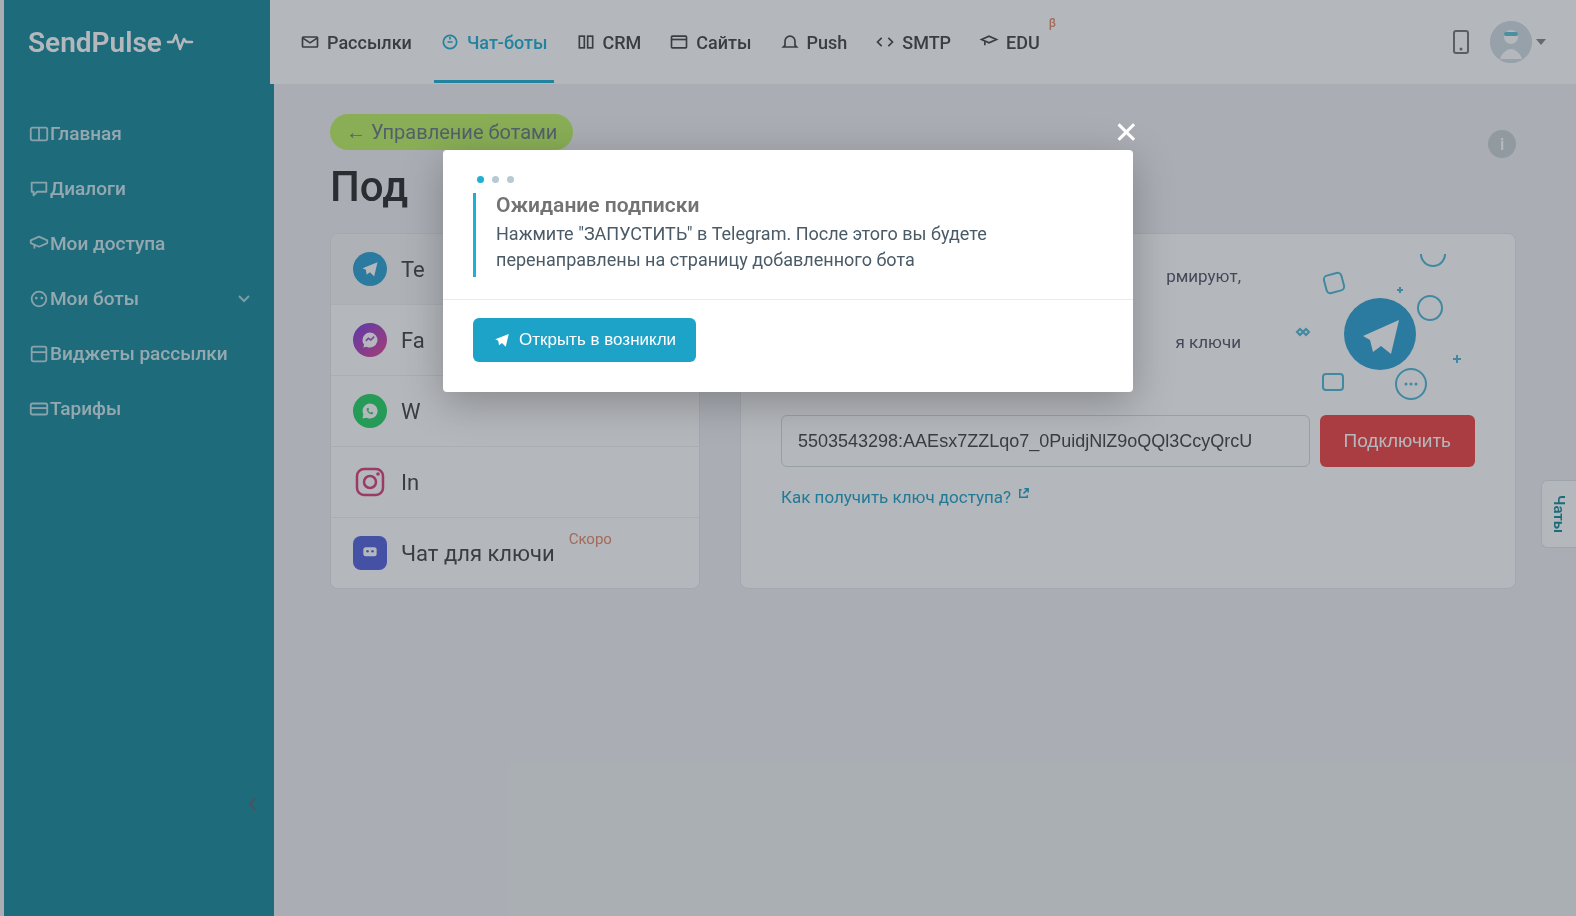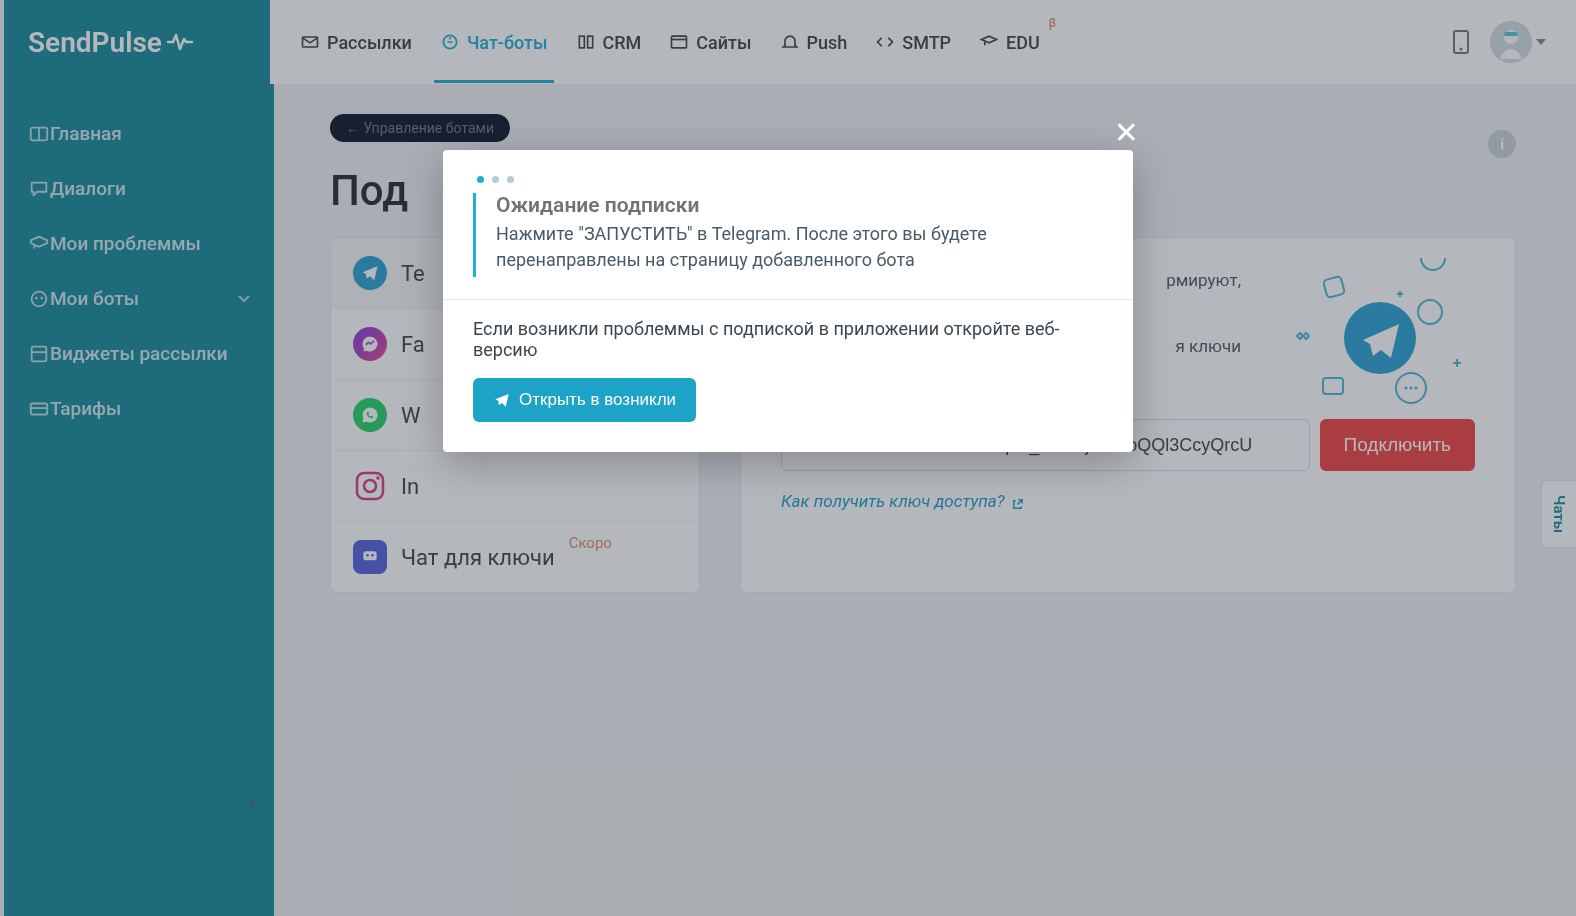--- a/index.html
+++ b/index.html
@@ -18,37 +18,37 @@
 .sidebar { position:absolute; top:0; left:4px; width:270px; height:100%; background:#1a8a9e; color:#d9f0f4; }
 .logo { height:84px; display:flex; align-items:center; padding:0 24px; font-size:28px; font-weight:600; color:#fff; }
 .logo svg { margin-left:4px; }
 .side-nav { padding-top:22px; }
 .side-item { display:flex; align-items:center; padding:16px 24px; font-size:19px; font-weight:500; cursor:pointer; color:#cfe9ee; }
 .side-item .side-icon { width:22px; height:22px; opacity:.9; flex-shrink:0; }
 .side-item .chevron { margin-left:auto; opacity:.8; }
 .collapse-handle { position:absolute; bottom:100px; right:10px; width:24px; height:24px; display:flex; align-items:center; justify-content:center; cursor:pointer; }
 
 .main { position:absolute; top:84px; left:270px; right:0; bottom:0; padding:30px 60px; overflow:auto; }
-.breadcrumb { display:inline-block; background:#0f172a; border-radius:18px; padding:6px 16px; color:#6a7a85; font-size:14px; cursor:pointer; margin-bottom:24px; }
+.breadcrumb { display:inline-block; background:#bef264; border-radius:18px; padding:6px 16px; color:#6a7a85; font-size:20px; cursor:pointer; margin-bottom:12px; }
 .page-title { font-size:42px; font-weight:500; color:#2b2b2b; margin-bottom:22px; }
 .content-row { display:flex; gap:40px; }
 .channel-list { width:370px; background:#fff; border:1px solid #e6e9eb; border-radius:8px; overflow:hidden; flex-shrink:0; }
 .channel-item { display:flex; align-items:center; gap:14px; padding:18px 22px; border-bottom:1px solid #eef1f2; font-size:22px; color:#444; cursor:pointer; background:#fff; }
 .channel-item:last-child { border-bottom:none; }
 .channel-item.selected { background:#f6f8f9; }
 .channel-icon { width:34px; height:34px; border-radius:8px; display:flex; align-items:center; justify-content:center; flex-shrink:0; }
 .soon-tag { font-size:15px; color:#e38b6a; align-self:flex-start; margin-top:-6px; }
 
 .detail-card { flex:1; background:#fff; border:1px solid #e6e9eb; border-radius:8px; padding:30px 40px 40px; position:relative; min-height:350px; }
 .detail-text { color:#556; font-size:17px; line-height:1.5; max-width:500px; }
 .illus { position:absolute; top:20px; right:30px; width:210px; height:160px; }
 .token-row { display:flex; gap:10px; margin-top:60px; }
 .token-input { flex:1; border:1px solid #d3dbe0; border-radius:6px; padding:14px 16px; font-size:18px; color:#444; height:52px; }
 .connect-btn { background:#ef4444; color:#fff; border:none; border-radius:6px; padding:0 24px; font-size:19px; font-weight:500; cursor:pointer; height:52px; }
-.help-link { display:inline-flex; align-items:flex-end; gap:6px; margin-top:20px; color:#1ea3c8; font-size:17px; cursor:pointer;font-style:italic; }
+.help-link { display:inline-flex; align-items:flex-start; gap:6px; margin-top:20px; color:#1ea3c8; font-size:17px; cursor:pointer; }
 .info-dot { position:absolute; top:46px; right:60px; width:28px; height:28px; border-radius:50%; background:#c9d1d7; color:#fff; display:flex; align-items:center; justify-content:center; font-size:16px; font-weight:bold; cursor:pointer; }
 
 .overlay { position:absolute; inset:0; background:rgba(40,50,60,.35); z-index:100; display:flex; align-items:flex-start; justify-content:center; padding-top:150px; }
 .modal { width:690px; background:#fff; border-radius:4px; box-shadow:0 10px 40px rgba(0,0,0,.25); padding:26px 30px 30px; position:relative; }
 .modal-close { position:absolute; top:-32px; right:-6px; color:#fff; font-size:30px; cursor:pointer; font-weight:300; line-height:1; }
 .loading-dots { display:flex; gap:8px; margin-bottom:10px; margin-left:4px; }
 .loading-dots span { width:7px; height:7px; border-radius:50%; background:#b8c9d2; }
 .loading-dots span.active { background:#1eafd4; }
 .modal-top { border-left:3px solid #1eafd4; padding-left:20px; padding-bottom:4px; margin-bottom:22px; }
 .modal-title { font-size:21px; font-weight:600; color:#737373; margin-bottom:4px; }
@@ -89,21 +89,21 @@
         </span>
       <span>Диалоги</span>
     </div>
     <div class="side-item">
       <span class="side-icon">
           <svg width="22" height="22" viewBox="0 0 24 24">
             <path d="M3 8l9-4 9 4v3l-9 4-9-4z" stroke="#cfe9ee" stroke-width="2" fill="none" stroke-linejoin="round"></path>
             <path d="M7 12v5" stroke="#cfe9ee" stroke-width="2"></path>
           </svg>
         </span>
-      <span>Мои проблеммы</span>
+      <span>Мои доступа</span>
     </div>
     <div class="side-item">
       <span class="side-icon">
           <svg width="22" height="22" viewBox="0 0 24 24">
             <circle cx="12" cy="12" r="8" stroke="#cfe9ee" stroke-width="2" fill="none"></circle>
             <circle cx="9" cy="11" r="1.5" fill="#cfe9ee"></circle>
             <circle cx="15" cy="11" r="1.5" fill="#cfe9ee"></circle>
           </svg>
         </span>
       <span>Мои боты</span>
@@ -322,21 +322,20 @@
     <div class="loading-dots">
       <span class="active"></span>
         <span></span>
         <span></span>
     </div>
     <div class="modal-top">
       <div class="modal-title">Ожидание подписки</div>
       <div class="modal-sub">Нажмите "ЗАПУСТИТЬ" в Telegram. После этого вы будете перенаправлены на страницу добавленного бота</div>
     </div>
     <div class="modal-divider"></div>
-    <div class="modal-text">Если возникли проблеммы с подпиской в приложении откройте веб-версию</div>
     <button class="modal-btn">
       <svg width="18" height="18" viewBox="0 0 24 24">
           <path d="M3 11l18-7-4 17-5-5-4 3-1-6z" fill="#fff"></path>
         </svg>
       <span>Открыть в возникли</span>
     </button>
   </div>
 </div>
 
 </body></html>

